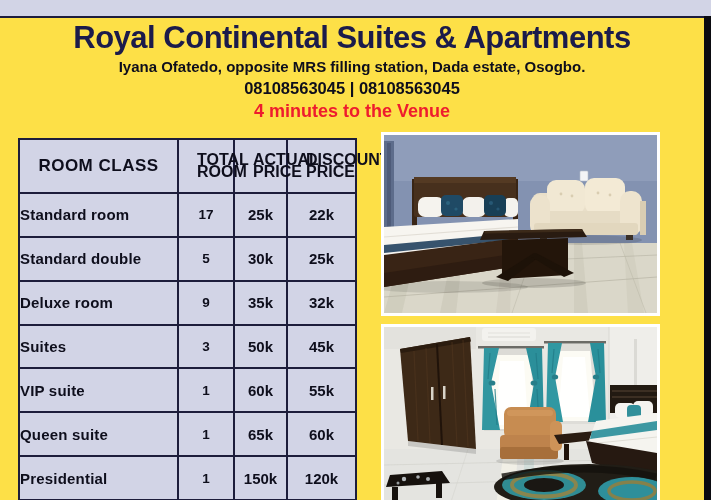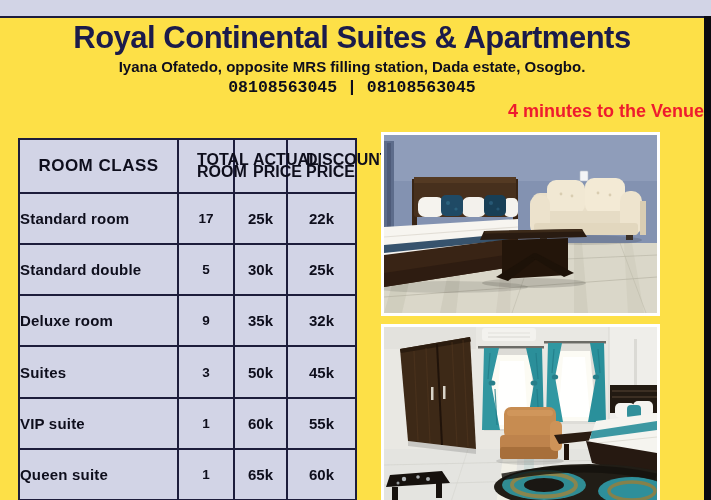--- a/index.html
+++ b/index.html
@@ -10,22 +10,22 @@
     font-family:"Liberation Sans", sans-serif;
     margin-top:16px;
   }
   .top-border { position:absolute; top:0; left:0; width:100%; height:2px; background:#1d1d3e; }
   .right-border { position:absolute; top:0; right:0; width:7px; height:100%; background:#0b0b10; }
 
   
   .header { position:absolute; top:4px; left:0; width:704px; text-align:center; }
   .title { font-size:31px; font-weight:bold; color:#1b1b4b; letter-spacing:-0.5px; line-height:36px; }
   .address { font-size:15px; font-weight:bold; color:#0e0e1c; line-height:19px; margin-top:1px; }
-  .phones { font-size:16.5px; font-weight:bold; color:#0e0e1c; line-height:20px; margin-top:2px;font-family:Liberation Mono, monospace; }
-  .venue { font-size:18px; font-weight:bold; color:#ee1c2e; line-height:21px; margin-top:3px;text-align:right; }
+  .phones { font-size:16.5px; font-weight:bold; color:#0e0e1c; line-height:20px; margin-top:2px; }
+  .venue { font-size:18px; font-weight:bold; color:#ee1c2e; line-height:21px; margin-top:3px; }
 
   
   .price-table {
     position:absolute; left:18px; top:122px; width:337px; height:363px;
     border-collapse:collapse; table-layout:fixed; background:#d2d4e6;
   }
   .price-table th, .price-table td { border:2px solid #1d1d3b; color:#0e0e1c; }
   .price-table th { height:54px; font-weight:bold; vertical-align:middle; text-align:center; }
   .h-class { font-size:17px; letter-spacing:0.5px; }
   .h-small { font-size:16px; line-height:12px; padding:0 18px; }
@@ -97,20 +97,26 @@
         <td class="room">VIP suite</td>
         <td class="num">1</td>
         <td class="price">60k</td>
         <td class="price">55k</td>
       </tr>
       <tr>
         <td class="room">Queen suite</td>
         <td class="num">1</td>
         <td class="price">65k</td>
         <td class="price">60k</td>
+      </tr>
+      <tr>
+        <td class="room">Presidential</td>
+        <td class="num">1</td>
+        <td class="price">150k</td>
+        <td class="price">120k</td>
       </tr>
     </tbody>
   </table>
 
   <div class="photo photo-1">
     <svg viewBox="0 0 273 178">
       <g>
         <rect x="0" y="0" width="273" height="108" fill="#8292b2"></rect>
         <rect x="0" y="0" width="273" height="46" fill="#8e9dbb"></rect>
         <rect x="0" y="6" width="10" height="96" fill="#5c6c8c"></rect>

